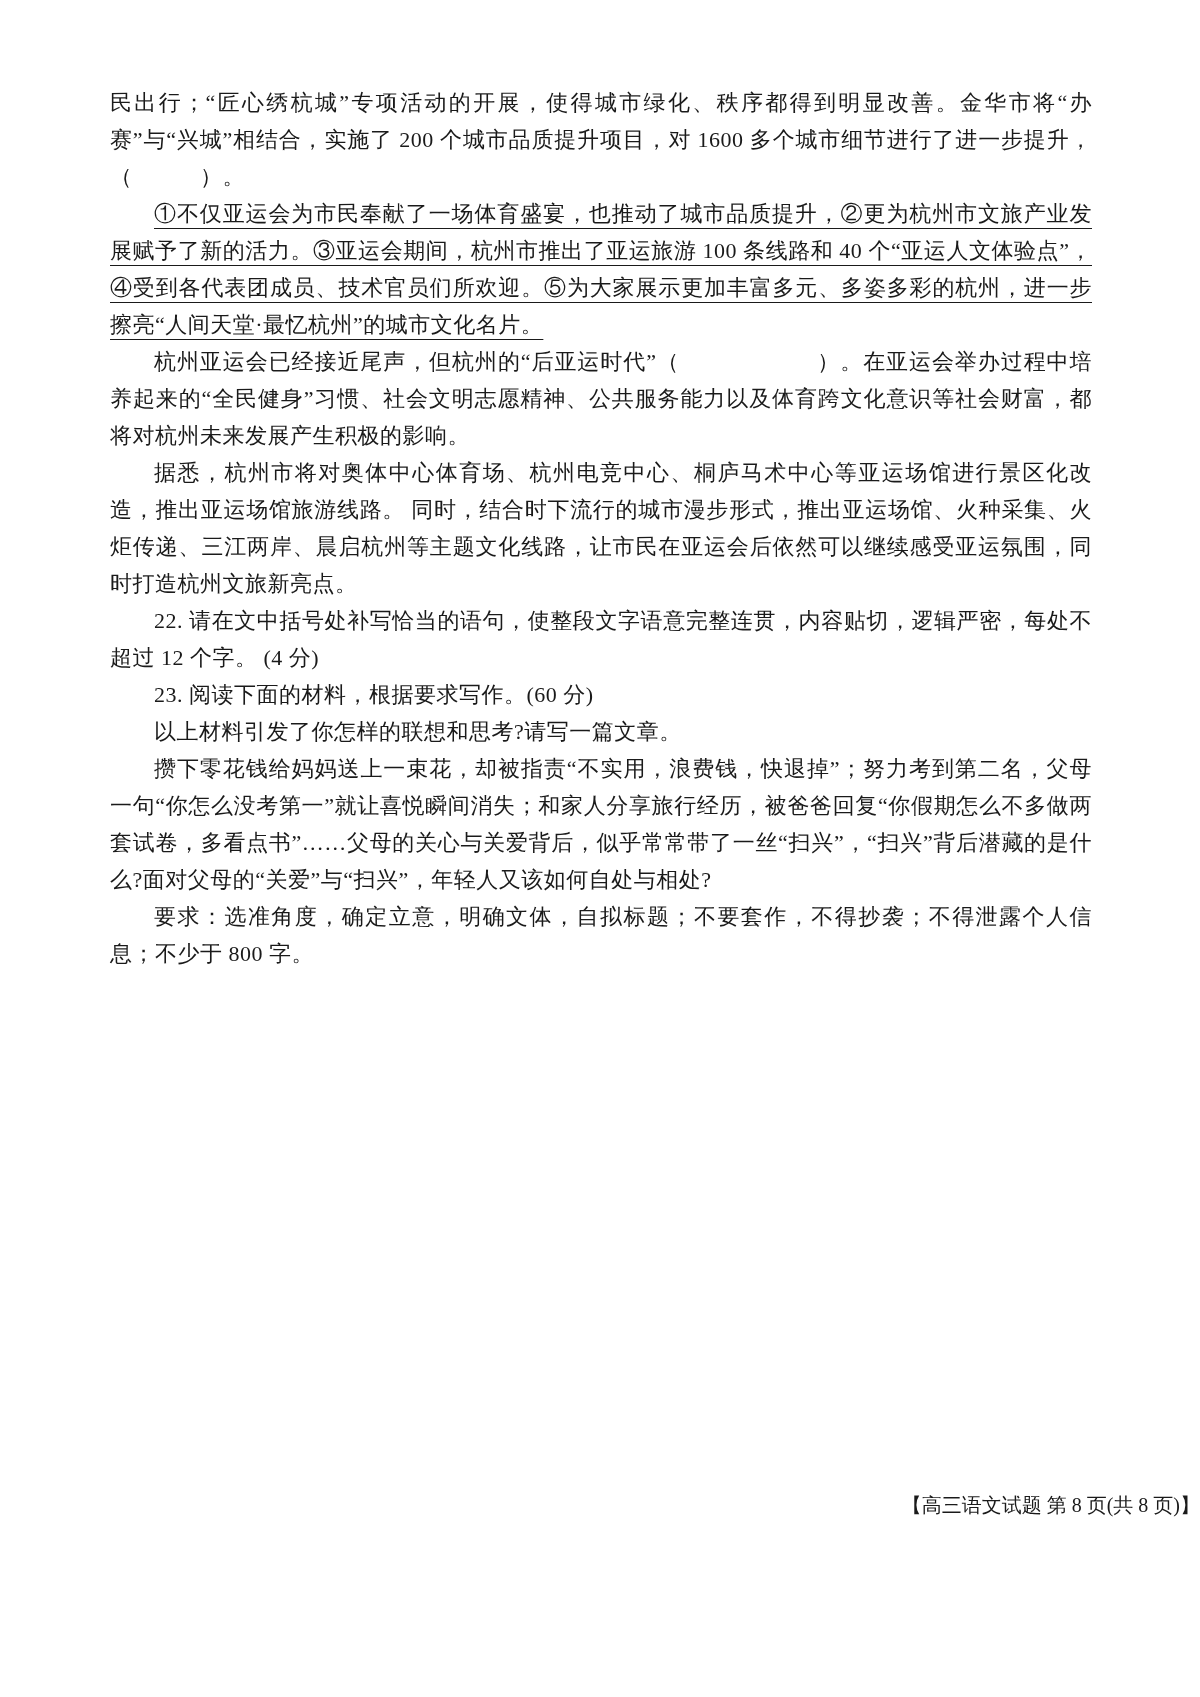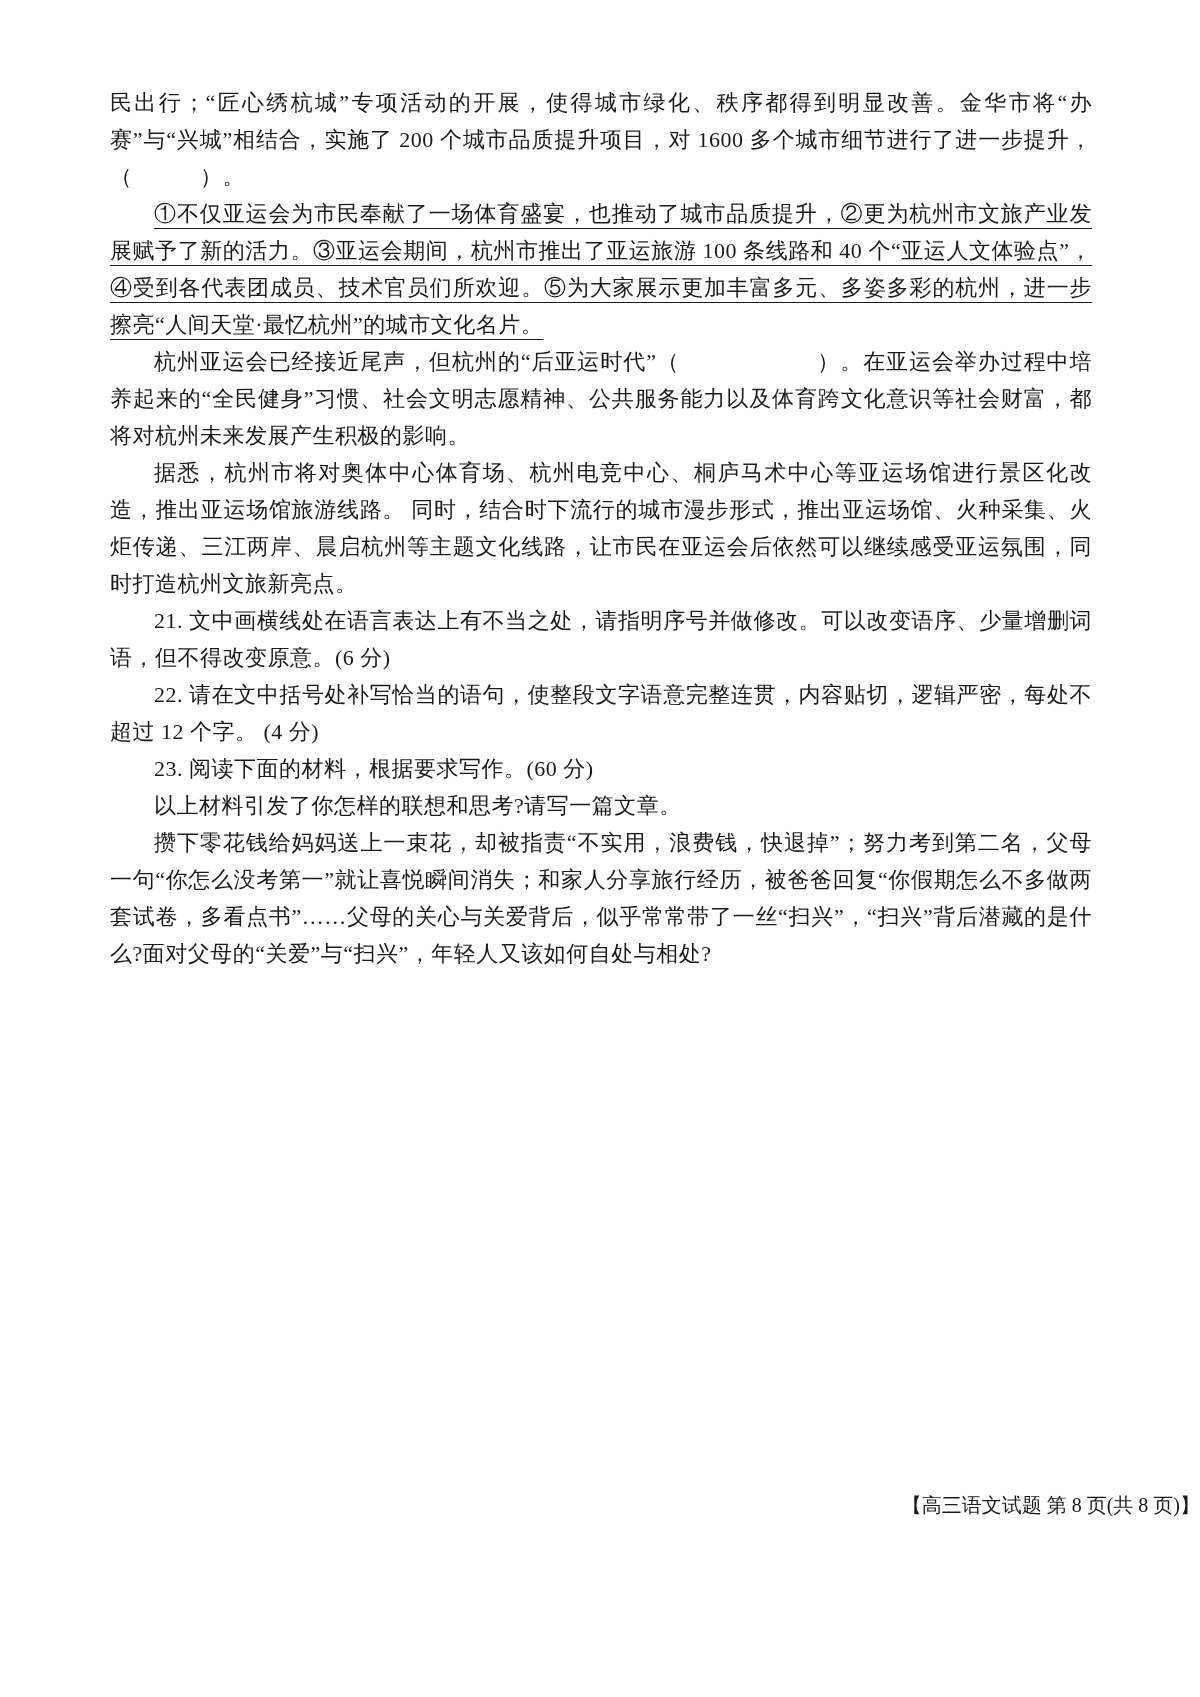--- a/index.html
+++ b/index.html
@@ -52,22 +52,22 @@
 </style>
 </head>
 <body>
 
 <div class="page">
   <main class="content">
     <p class="para">民出行；“匠心绣杭城”专项活动的开展，使得城市绿化、秩序都得到明显改善。金华市将“办赛”与“兴城”相结合，实施了 200 个城市品质提升项目，对 1600 多个城市细节进行了进一步提升，（　　　）。</p>
     <p class="para indent underlined">①不仅亚运会为市民奉献了一场体育盛宴，也推动了城市品质提升，②更为杭州市文旅产业发展赋予了新的活力。③亚运会期间，杭州市推出了亚运旅游 100 条线路和 40 个“亚运人文体验点”，④受到各代表团成员、技术官员们所欢迎。⑤为大家展示更加丰富多元、多姿多彩的杭州，进一步擦亮“人间天堂·最忆杭州”的城市文化名片。</p>
     <p class="para indent">杭州亚运会已经接近尾声，但杭州的“后亚运时代”（　　　　　　）。在亚运会举办过程中培养起来的“全民健身”习惯、社会文明志愿精神、公共服务能力以及体育跨文化意识等社会财富，都将对杭州未来发展产生积极的影响。</p>
     <p class="para indent">据悉，杭州市将对奥体中心体育场、杭州电竞中心、桐庐马术中心等亚运场馆进行景区化改造，推出亚运场馆旅游线路。 同时，结合时下流行的城市漫步形式，推出亚运场馆、火种采集、火炬传递、三江两岸、晨启杭州等主题文化线路，让市民在亚运会后依然可以继续感受亚运氛围，同时打造杭州文旅新亮点。</p>
-    <p class="para indent">21. 文中画横线处在语言表达上有不当之处，请指明序号并做修改。可以改变语序、少量增删词语，但不得改变原意。(6 分)</p>
     <p class="para indent">22. 请在文中括号处补写恰当的语句，使整段文字语意完整连贯，内容贴切，逻辑严密，每处不超过 12 个字。 (4 分)</p>
     <p class="para indent">23. 阅读下面的材料，根据要求写作。(60 分)</p>
     <p class="para indent">以上材料引发了你怎样的联想和思考?请写一篇文章。</p>
     <p class="para indent">攒下零花钱给妈妈送上一束花，却被指责“不实用，浪费钱，快退掉”；努力考到第二名，父母一句“你怎么没考第一”就让喜悦瞬间消失；和家人分享旅行经历，被爸爸回复“你假期怎么不多做两套试卷，多看点书”……父母的关心与关爱背后，似乎常常带了一丝“扫兴”，“扫兴”背后潜藏的是什么?面对父母的“关爱”与“扫兴”，年轻人又该如何自处与相处?</p>
+    <p class="para indent">要求：选准角度，确定立意，明确文体，自拟标题；不要套作，不得抄袭；不得泄露个人信息；不少于 800 字。</p>
   </main>
   <footer class="footer">
     <span>【高三语文试题 第 8 页(共 8 页)】</span>
   </footer>
 </div>
 
 </body></html>

